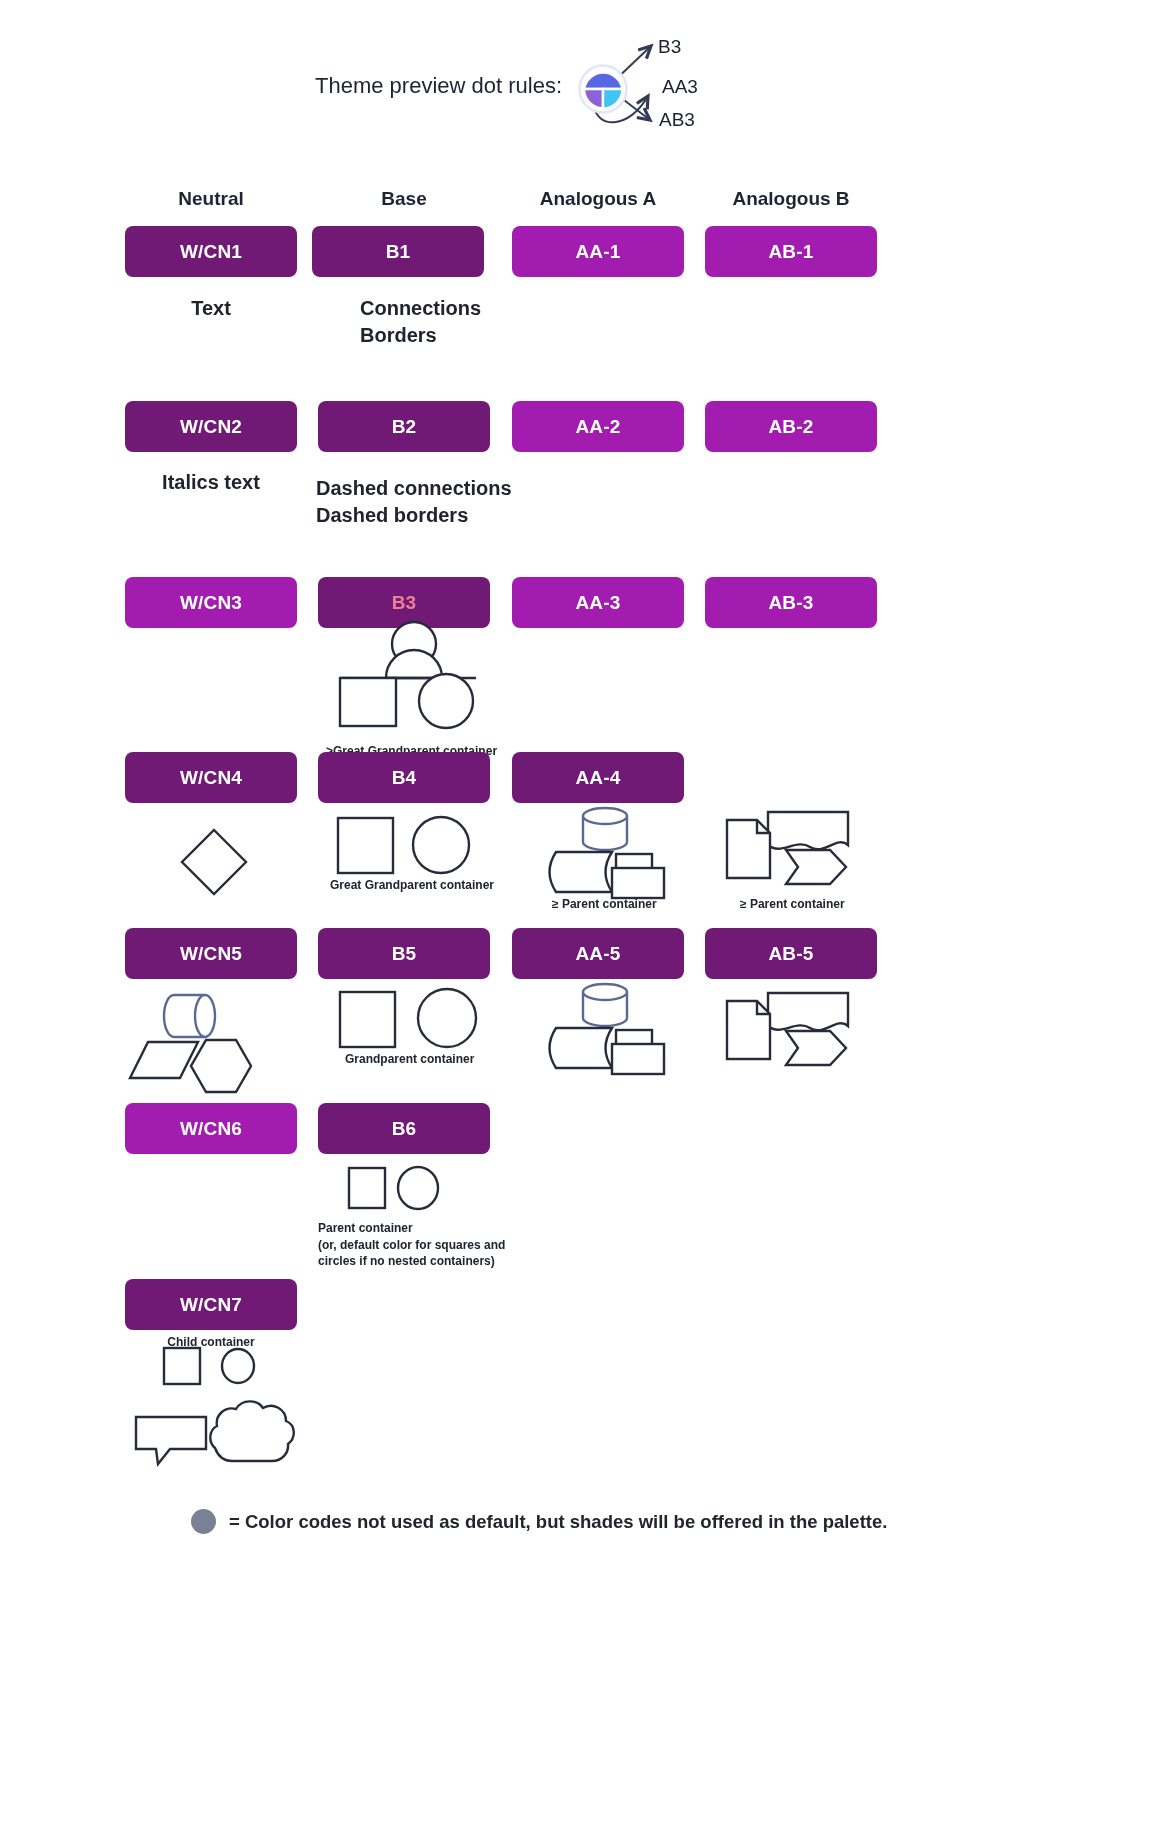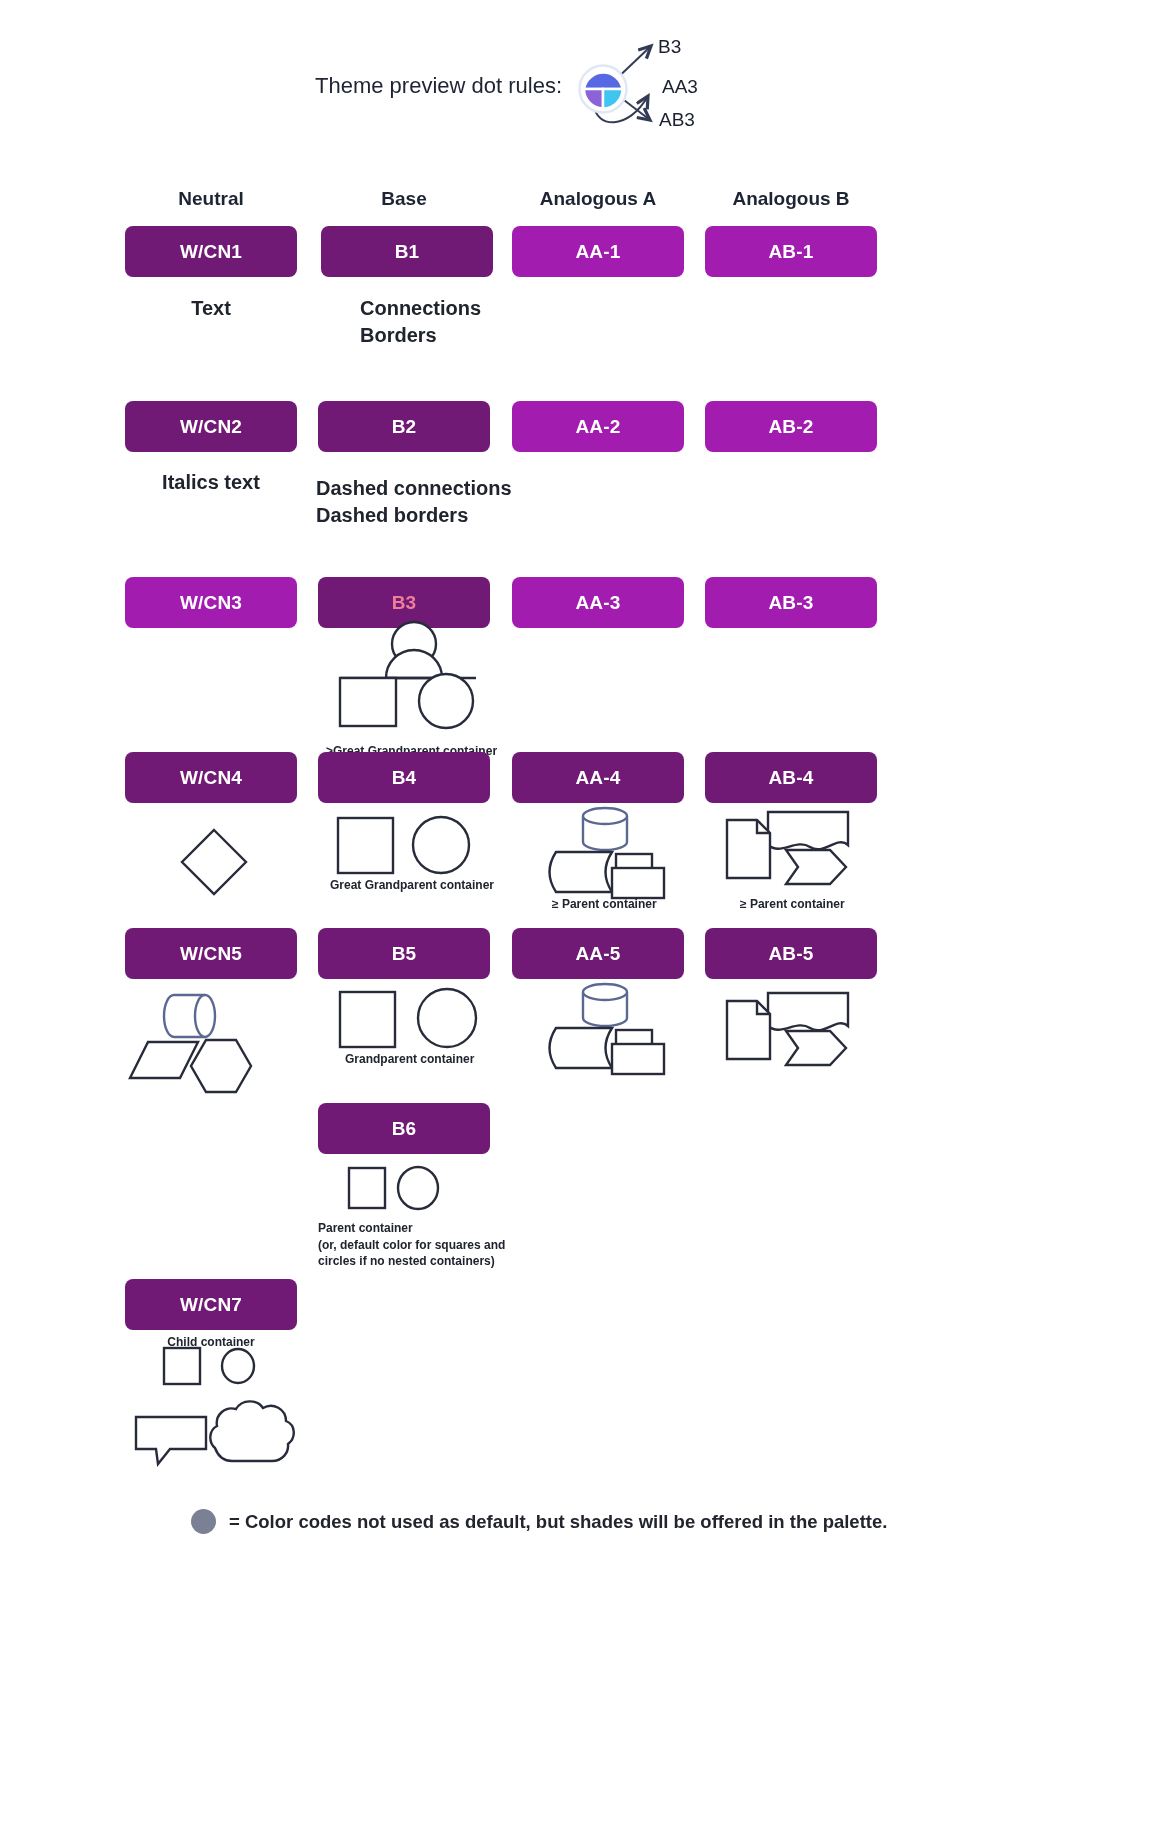--- a/index.html
+++ b/index.html
@@ -54,21 +54,21 @@
   <div class="abs dot-label" style="left:658px;top:36px;">B3</div>
   <div class="abs dot-label" style="left:662px;top:76px;">AA3</div>
   <div class="abs dot-label" style="left:659px;top:109px;">AB3</div>
 
   <div class="colh" style="left:125px;">Neutral</div>
   <div class="colh" style="left:318px;">Base</div>
   <div class="colh" style="left:512px;">Analogous A</div>
   <div class="colh" style="left:705px;">Analogous B</div>
 
   <div class="badge dark" style="left:125px;top:226px;">W/CN1</div>
-  <div class="badge dark" style="left:321px;top:226px;">B1</div>
+  <div class="badge dark" style="left:312px;top:226px;">B1</div>
   <div class="badge gray" style="left:512px;top:226px;">AA-1</div>
   <div class="badge gray" style="left:705px;top:226px;">AB-1</div>
   <div class="rcap center172" style="left:125px;top:295px;">Text</div>
   <div class="rcap" style="left:360px;top:295px;">
     <div>Connections</div>
     <div>Borders</div>
   </div>
 
   <div class="badge dark" style="left:125px;top:401px;">W/CN2</div>
   <div class="badge dark" style="left:318px;top:401px;">B2</div>
@@ -90,21 +90,20 @@
     <path class="s" d="M386,678 A28,28 0 0 1 442,678 Z"></path>
     <path class="sn" d="M340,678 L476,678"></path>
     <rect class="s" x="340" y="678" width="56" height="48"></rect>
     <circle class="s" cx="446" cy="701" r="27"></circle>
   </svg>
   <div class="scap" style="left:326px;top:727px;margin-top:16px;">&gt;Great Grandparent container</div>
 
   <div class="badge dark" style="left:125px;top:752px;">W/CN4</div>
   <div class="badge dark" style="left:318px;top:752px;">B4</div>
   <div class="badge dark" style="left:512px;top:752px;">AA-4</div>
-  <div class="badge dark" style="left:705px;top:752px;">AB-4</div>
 
   <svg style="left:178px;top:826px;" width="72" height="72" viewBox="178 826 72 72">
     <path class="s" d="M214,830 L246,862 L214,894 L182,862 Z"></path>
   </svg>
 
   <svg style="left:335px;top:814px;" width="145" height="64" viewBox="335 814 145 64">
     <rect class="s" x="338" y="818" width="55" height="55"></rect>
     <circle class="s" cx="441" cy="845" r="28"></circle>
   </svg>
   <div class="scap" style="left:330px;top:877px;">Great Grandparent container</div>
@@ -152,20 +151,21 @@
     <rect class="s" x="612" y="868" width="52" height="30"></rect>
   </svg>
 
   <svg style="left:721px;top:983px;" width="132" height="108" viewBox="721 802 132 108">
     <path class="s" d="M768,812 H848 V845 C837,835 824,856 810,847 C796,838 781,856 768,845 Z"></path>
     <path class="s" d="M727,820 H757 L770,833 V878 H727 Z"></path>
     <path class="sn" d="M757,820 L757,833 L770,833"></path>
     <path class="s" d="M786,850 H830 L846,867 L830,884 H786 L798,867 Z"></path>
   </svg>
 
+  <div class="badge gray" style="left:125px;top:1103px;">W/CN6</div>
   <div class="badge dark" style="left:318px;top:1103px;">B6</div>
 
   <svg style="left:343px;top:1162px;" width="120" height="52" viewBox="343 1162 120 52">
     <rect class="s" x="349" y="1168" width="36" height="40"></rect>
     <ellipse class="s" cx="418" cy="1188" rx="20" ry="21"></ellipse>
   </svg>
   <div class="scap" style="left:318px;top:1220px;">
     <div>Parent container</div>
     <div>(or, default color for squares and</div>
     <div>circles if no nested containers)</div>

